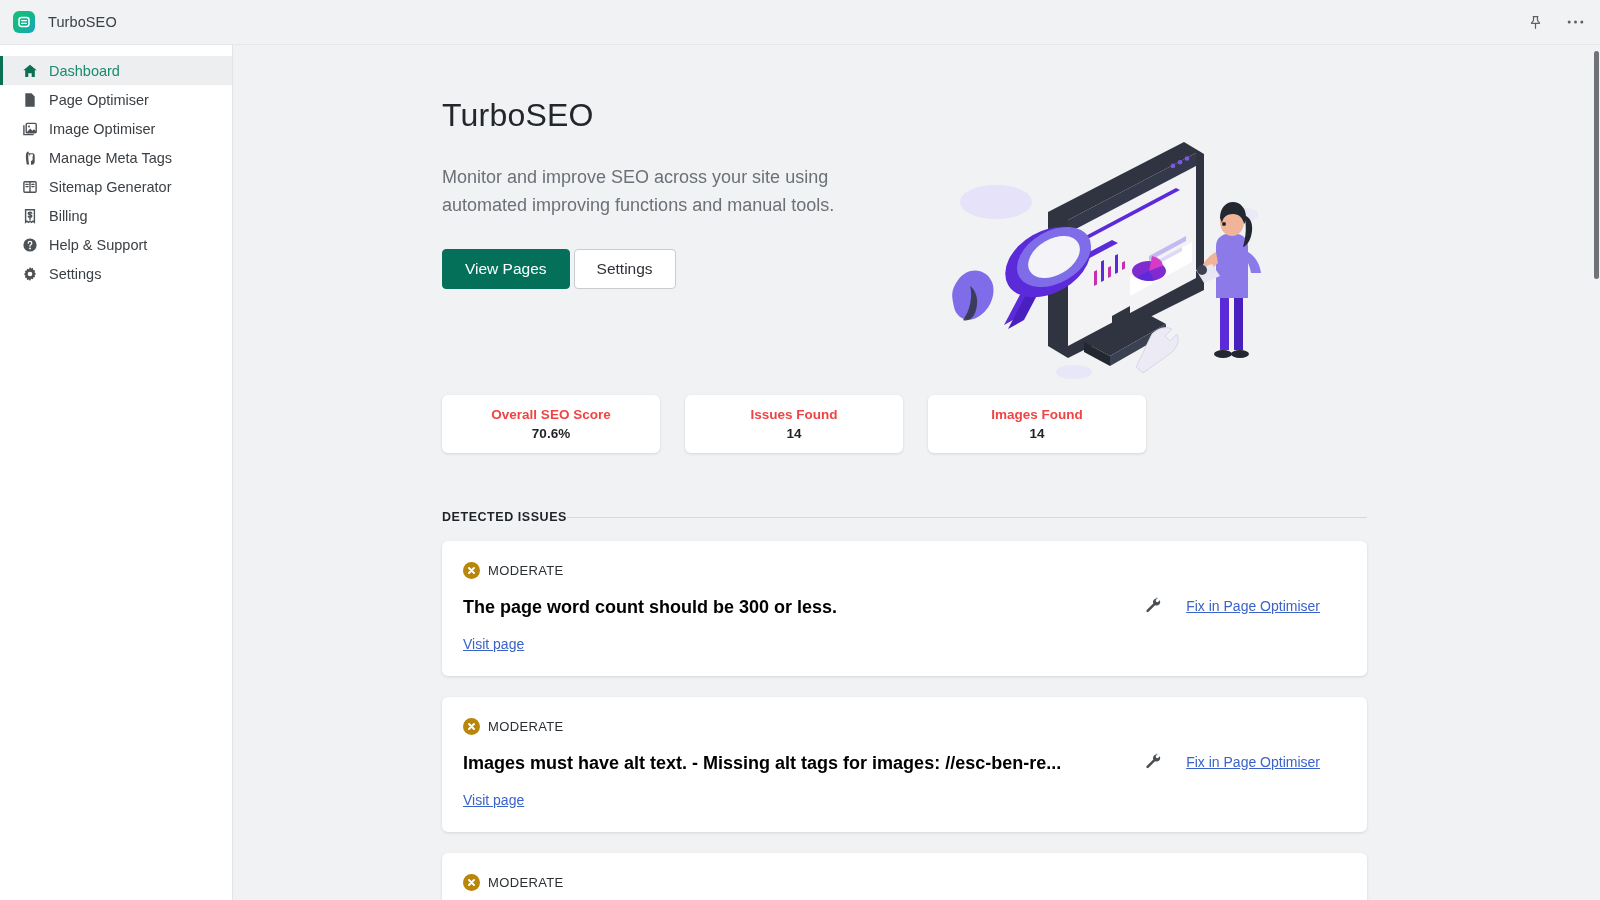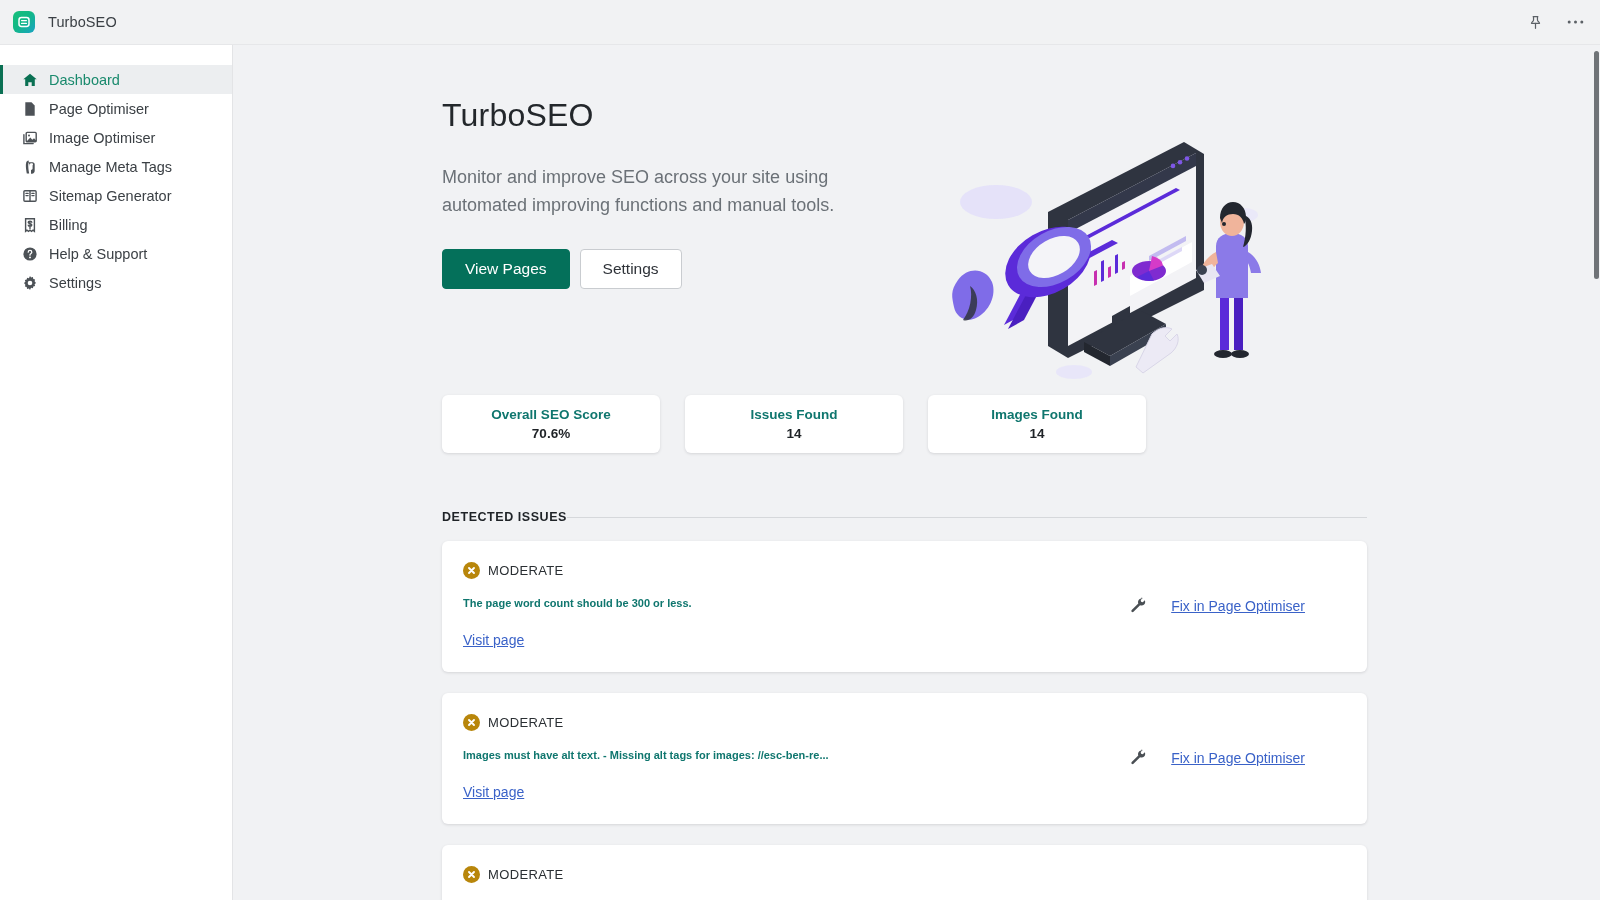--- a/index.html
+++ b/index.html
@@ -35,21 +35,21 @@
     padding-right: 14px; color: #5c6166;
   }
   .tb-btn { width: 22px; height: 22px; display:flex; align-items:center; justify-content:center; }
 
   
   .sidebar {
     position: absolute; top: 45px; left: 0;
     width: 233px; height: 855px;
     background: #ffffff;
     border-right: 1px solid #e3e4e6;
-    padding-top: 20px;
+    padding-top: 11px;
   }
   .nav-item {
     position: relative;
     height: 29px;
     display: flex; align-items: center;
     padding-left: 21px;
     font-size: 14.5px;
     color: #3b4045;
     white-space: nowrap;
   }
@@ -89,21 +89,21 @@
     height: 350px;
   }
   .hero-text { position: absolute; left: 208px; top: 52px; width: 430px; }
   .hero-title {
     font-size: 32px; color: #23272b; font-weight: 400; letter-spacing: .2px;
   }
   .hero-sub {
     margin-top: 29px;
     font-size: 18px; line-height: 28px; color: #6b7177; font-weight: 400;
   }
-  .hero-btns { margin-top: 30px; display: flex; gap: 10px; }
+  .hero-btns { margin-top: 30px; display: flex; gap: 4px; }
   .btn {
     font-family: "Liberation Sans", sans-serif;
     font-size: 15.5px; border-radius: 4px; cursor: pointer;
     height: 40px; padding: 0 22px;
     display: inline-flex; align-items: center; justify-content: center;
   }
   .btn-primary { background: #04705a; color: #fff; border: 1px solid #04705a; }
   .btn-secondary { background: #fff; color: #2e3238; border: 1px solid #c9ccd0; }
 
   .hero-art { position: absolute; left: 710px; top: 75px; width: 340px; height: 270px; }
@@ -117,21 +117,21 @@
   }
   .stat-card {
     width: 218px; height: 58px;
     background: #ffffff;
     border-radius: 6px;
     box-shadow: 0 1px 3px rgba(20,25,30,.13);
     display: flex; flex-direction: column;
     align-items: center; justify-content: center;
     gap: 4px;
   }
-  .stat-label { font-size: 13.5px; font-weight: bold; color: #0f766e; text-align: center; }
+  .stat-label { font-size: 13.5px; font-weight: bold; color: #ef4444; text-align: center; }
   .stat-value { font-size: 13.5px; font-weight: bold; color: #1f2327; }
 
   
   .section-head {
     margin: 57px 0 0 208px;
     width: 925px;
     display: flex; align-items: center; 
   }
   .section-head .sh-label {
     font-size: 12.5px; font-weight: bold; color: #1f2327;
@@ -139,38 +139,38 @@
   }
   .section-head .sh-rule { flex: 1; height: 1px; background: #d6d8db; }
 
   
   .issues { margin: 17px 0 0 208px; display: flex; flex-direction: column; gap: 21px; }
   .issue-card {
     width: 925px;
     background: #fff;
     border-radius: 6px;
     box-shadow: 0 1px 3px rgba(20,25,30,.13);
-    padding: 21px 21px 23px 21px;
+    padding: 21px 6px 23px 21px;
     position: relative;
   }
   .issue-card.tall { min-height: 111px; }
   .sev-row { display: flex; align-items: center; gap: 8px; }
   .sev-badge {
     width: 17px; height: 17px; border-radius: 50%;
     background: #b8860b;
     display: flex; align-items: center; justify-content: center;
     flex: none;
   }
   .sev-badge svg { display: block; }
   .sev-label { font-size: 13px; color: #2a2f33; letter-spacing: .35px; }
   .issue-body {
     margin-top: 18px;
     display: flex; align-items: flex-start; justify-content: space-between;
   }
-  .issue-msg { font-size: 11px; font-weight: bold; color: #0f766e; }
+  .issue-msg { font-size: 18px; font-weight: bold; color: #000000; }
   .issue-fix { display: flex; align-items: center; gap: 24px; padding-right: 41px; }
   .issue-fix .wrench { color: #4a4f54; display: flex; }
   .issue-fix .wrench svg { display: block; }
   .link {
     font-size: 14px; color: #3a62c8; text-decoration: underline; cursor: pointer;
   }
   .visit { margin-top: 17px; }
   .visit .link { font-size: 14px; }
 
   

